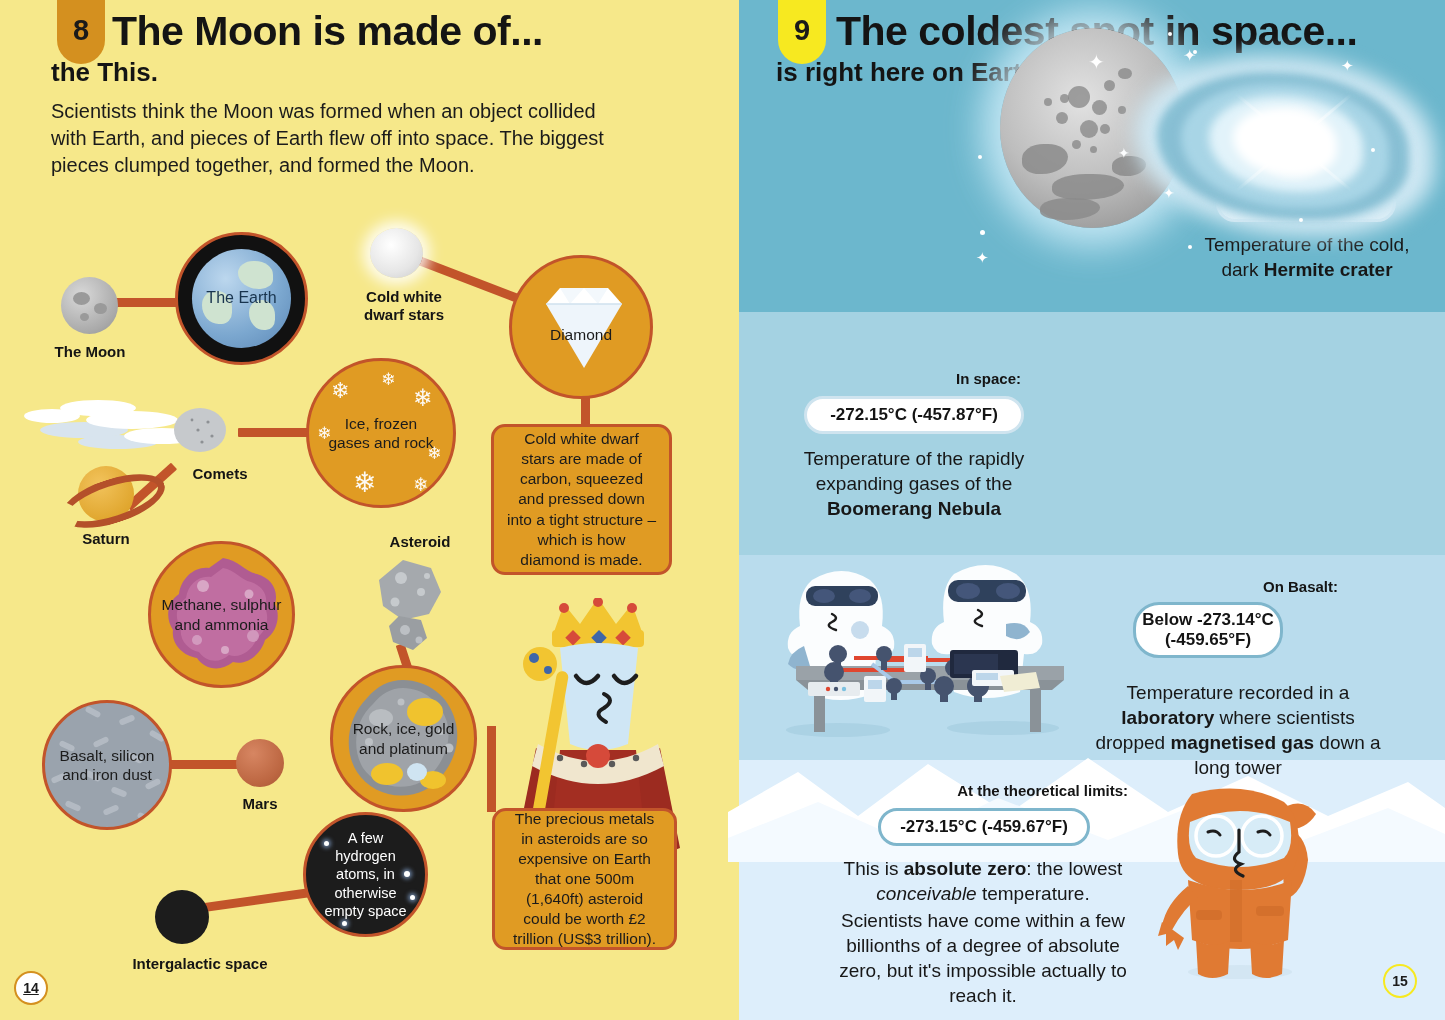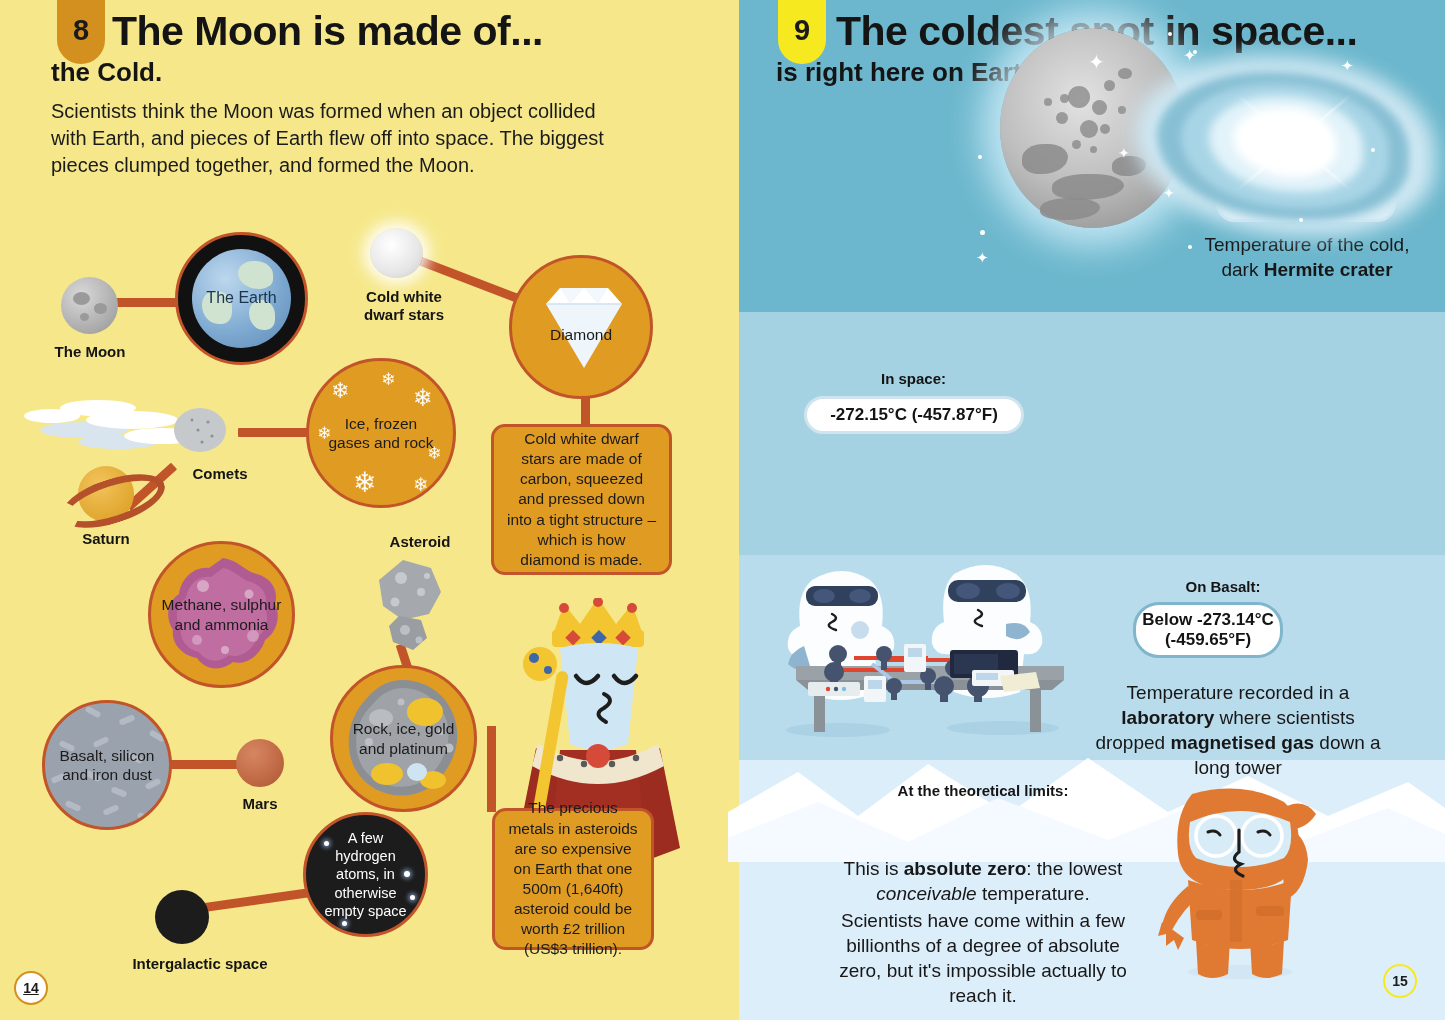--- a/index.html
+++ b/index.html
@@ -55,21 +55,21 @@
   #right-page{position:absolute;left:728px;top:0;width:717px;height:1020px;overflow:hidden;background:#fff;}
   .band{position:absolute;left:0;width:717px;}
   #band1{top:0;height:312px;background:#6cb7cd;}
   #band2{top:312px;height:243px;background:#a4d2e2;}
   #band3{top:555px;height:205px;background:#b9dced;}
   #band4{top:760px;height:260px;background:#ddeefb;}
   #r-badge{left:50px;top:0;width:48px;height:64px;background:#f7e920;font-size:29px;padding-top:14px;box-sizing:border-box;}
   #r-title{position:absolute;left:108px;top:8px;font-size:41px;font-weight:bold;color:#141414;letter-spacing:-.5px;white-space:nowrap;}
   #r-sub{position:absolute;left:48px;top:57px;font-size:26px;font-weight:bold;color:#141414;}
 
-  .r-head{position:absolute;font-size:15px;font-weight:bold;color:#141414;text-align:center;}
+  .r-head{position:absolute;font-size:15px;font-weight:bold;color:#141414;text-align:right;}
   .pill{position:absolute;background:#fff;border:3px solid #cfe4ef;border-radius:26px;box-sizing:border-box;
         display:flex;align-items:center;justify-content:center;text-align:center;
         font-size:17px;font-weight:bold;color:#141414;line-height:1.2;}
   .pill.outline{background:#fff;border:3px solid #7fb6cc;}
   .r-cap{position:absolute;font-size:19px;line-height:1.32;color:#171717;text-align:center;}
   .r-cap b{font-weight:bold;}
   .intro-cap{position:absolute;font-size:14px;line-height:1.35;color:#171717;text-align:right;}
 
   
   #moon-big{position:absolute;left:272px;top:28px;width:185px;height:200px;border-radius:50%;
@@ -100,21 +100,21 @@
 </style>
 </head>
 <body>
 
 <div id="page">
 
   <div id="left-page">
 
     <div class="num-badge" id="l-badge">8</div>
     <div id="l-title">The Moon is made of...</div>
-    <div id="l-sub">the Cold.</div>
+    <div id="l-sub">the This.</div>
     <div id="l-body">Scientists think the Moon was formed when an object collided with Earth, and pieces of Earth flew off into space. The biggest pieces clumped together, and formed the Moon.</div>
 
     <div class="connector" style="left:107px;top:298px;width:72px;"></div>
     <div class="connector" style="left:398px;top:248px;width:135px;transform:rotate(21deg);"></div>
     <div class="connector" style="left:238px;top:428px;width:80px;"></div>
     <div class="connector" style="left:128px;top:503px;width:62px;transform:rotate(-42deg);"></div>
     <div class="connector" style="left:162px;top:760px;width:82px;"></div>
     <div class="connector" style="left:400px;top:640px;width:52px;transform:rotate(72deg);"></div>
     <div class="connector" style="left:190px;top:905px;width:130px;transform:rotate(-8deg);"></div>
     <div class="stem" style="left:581px;top:385px;height:42px;"></div>
@@ -276,21 +276,21 @@
       <path d="M106 96 q12 6 0 14 q-12 6 2 14" stroke="#1d1d1d" stroke-width="4" fill="none" stroke-linecap="round"></path>
       <circle cx="100" cy="158" r="12" fill="#d64a3a"></circle>
       <rect x="44" y="72" width="12" height="178" rx="6" fill="#f2c531" transform="rotate(10 50 160)"></rect>
       <circle cx="42" cy="66" r="17" fill="#f2c531"></circle>
       <circle cx="36" cy="60" r="5" fill="#3f66a8"></circle>
         <circle cx="50" cy="72" r="4" fill="#3f66a8"></circle>
       <path d="M128 212 q22 -6 26 10 q-16 12 -30 4 Z" fill="#cfe6f5"></path>
       <path d="M56 214 q-22 -4 -26 12 q16 12 30 2 Z" fill="#cfe6f5"></path>
     </svg>
 
-    <div class="callout" style="left:492px;top:808px;width:162px;height:142px;text-align:center;">
+    <div class="callout" style="left:492px;top:808px;width:185px;height:142px;text-align:center;">
       <span>The precious metals in asteroids are so expensive on Earth that one 500m (1,640ft) asteroid could be worth £2 trillion (US$3 trillion).</span>
     </div>
 
     <div class="blackhole" style="left:155px;top:890px;width:54px;height:54px;"></div>
     <div class="lbl" style="left:110px;top:955px;width:180px;">Intergalactic space</div>
 
     <div class="bubble bub-dark" style="left:303px;top:812px;width:125px;height:125px;">
       <span style="position:relative;z-index:3;width:86px;font-size:14.5px;">A few hydrogen atoms, in otherwise empty space</span>
       <div class="dot" style="left:18px;top:26px;width:5px;height:5px;box-shadow:0 0 4px 2px rgba(160,200,255,.6);"></div>
       <div class="dot" style="left:98px;top:56px;width:6px;height:6px;box-shadow:0 0 4px 2px rgba(160,200,255,.6);"></div>
@@ -359,20 +359,23 @@
       <div class="neb-ray" style="left:96px;top:113px;width:150px;transform:rotate(40deg);"></div>
       <div class="star4" style="left:218px;top:30px;font-size:15px;color:#fff;">✦</div>
       <div class="star4" style="left:40px;top:158px;font-size:14px;color:#fff;">✦</div>
       <div class="dot" style="left:70px;top:22px;width:4px;height:4px;"></div>
       <div class="dot" style="left:248px;top:120px;width:4px;height:4px;"></div>
       <div class="dot" style="left:176px;top:190px;width:4px;height:4px;"></div>
     </div>
 
     <div class="r-head" style="left:78px;top:370px;width:215px;">In space:</div>
     <div class="pill" style="left:76px;top:396px;width:220px;height:38px;">-272.15°C (-457.87°F)</div>
+    <div class="r-cap" style="left:72px;top:446px;width:228px;">
+      <span>Temperature of the rapidly expanding gases of the </span><b>Boomerang Nebula</b>
+    </div>
 
     <div id="lab" style="top:558px;">
       <svg width="330" height="185" viewBox="0 0 330 185">
         <ellipse cx="70" cy="172" rx="52" ry="7" fill="#9ec8dc" opacity=".5"></ellipse>
         <ellipse cx="235" cy="170" rx="56" ry="7" fill="#9ec8dc" opacity=".5"></ellipse>
 
         <path d="M44 22 q30 -18 58 0 q16 14 12 46 q14 6 12 22 q-4 12 -18 10 l-4 36 q-32 12 -62 0 l-4 -36 q-14 2 -18 -10 q-2 -16 12 -22 q-4 -32 12 -46 Z" fill="#fbfdfe"></path>
         <rect x="38" y="28" width="72" height="20" rx="9" fill="#2f415c"></rect>
         <ellipse cx="56" cy="38" rx="11" ry="7" fill="#44567a"></ellipse>
           <ellipse cx="92" cy="38" rx="11" ry="7" fill="#44567a"></ellipse>
@@ -437,20 +440,21 @@
     <div class="r-cap" style="left:360px;top:680px;width:300px;">
       <span>Temperature recorded in a </span><b>laboratory</b><span> where scientists dropped </span><b>magnetised gas</b><span> down a long tower</span>
     </div>
 
     <svg id="mtn" viewBox="0 0 717 120" preserveAspectRatio="none">
       <polygon points="0,120 0,70 70,30 130,74 200,22 280,72 360,16 440,70 520,34 600,74 680,40 717,66 717,120" fill="#ffffff"></polygon>
       <polygon points="0,120 0,96 90,60 180,100 270,56 380,98 470,62 570,100 660,66 717,92 717,120" fill="#f4faff"></polygon>
     </svg>
 
     <div class="r-head" style="left:110px;top:782px;width:290px;">At the theoretical limits:</div>
+    <div class="pill outline" style="left:150px;top:808px;width:212px;height:38px;">-273.15°C (-459.67°F)</div>
     <div class="r-cap" style="left:100px;top:908px;width:310px;">Scientists have come within a few billionths of a degree of absolute zero, but it's impossible actually to reach it.</div>
     <div class="r-cap" style="left:110px;top:856px;width:290px;">
       <span>This is </span><b>absolute zero</b><span>: the lowest </span><i>conceivable</i><span> temperature.</span>
     </div>
 
     <div id="sloth" style="top:782px;">
       <svg width="165" height="200" viewBox="0 0 165 200">
         <ellipse cx="82" cy="190" rx="52" ry="7" fill="#cfe2f0" opacity=".7"></ellipse>
         <path d="M118 30 q26 -18 40 2 q-10 16 -30 16 Z" fill="#e07a33"></path>
         <path d="M124 44 q24 6 26 34 q-4 34 -24 40 Z" fill="#e07a33"></path>

